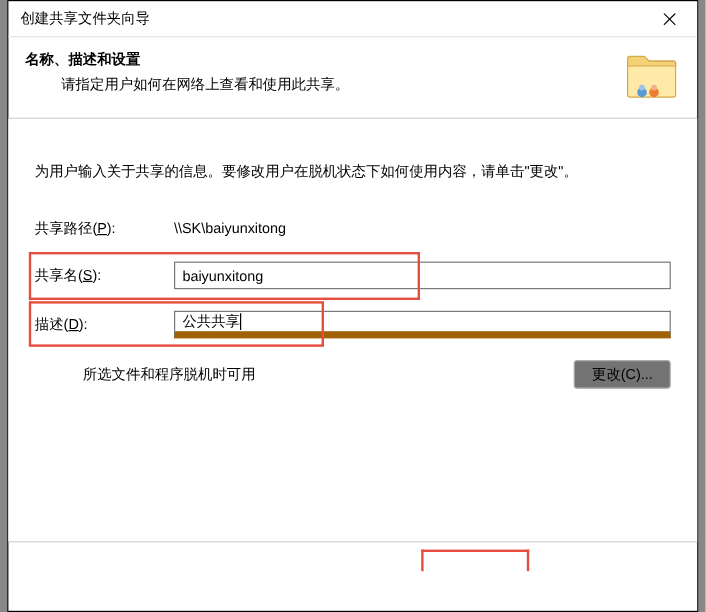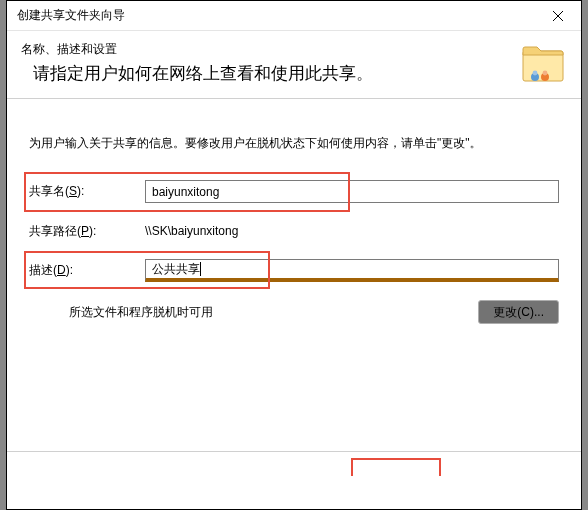--- a/index.html
+++ b/index.html
@@ -44,26 +44,26 @@
       height: 68px;
       display: flex;
       align-items: flex-start;
       padding: 10px 14px 0 14px;
       border-bottom: 1px solid #d0d0d0;
       position: relative;
     }
     .header-text { flex: 1; }
     .header-title {
       font-size: 12px;
-      font-weight: normal;
+      font-weight: bold;
       margin-bottom: 4px;
     }
     .header-sub {
-      font-size: 17px;
-      margin-left: 12px;
+      font-size: 12px;
+      margin-left: 30px;
     }
     .header-icon {
       width: 48px;
       height: 44px;
       margin-top: 2px;
     }
     .content {
       flex: 1;
       padding: 36px 22px 10px 22px;
       background: #fff;
@@ -86,21 +86,21 @@
     .form-input {
       flex: 1;
       height: 23px;
       border: 1px solid #7a7a7a;
       padding: 0 6px;
       font-size: 12px;
       font-family: inherit;
       outline: none;
     }
     .focused {
-      border-bottom: 4px solid #a16207;
+      border-bottom: 6px solid #a16207;
     }
     .form-static {
       flex: 1;
       font-size: 12px;
       padding: 3px 0;
     }
     .red-box {
       position: absolute;
       border: 2px solid #e74c3c;
       pointer-events: none;
@@ -184,32 +184,32 @@
         <circle cx="16" cy="30" r="2.4" fill="#9cc3e6"></circle>
         <circle cx="26" cy="30" r="2.4" fill="#f4b183"></circle>
       </svg>
     </div>
   </div>
 
   <div class="content">
     <div class="intro">为用户输入关于共享的信息。要修改用户在脱机状态下如何使用内容，请单击"更改"。</div>
 
     <div class="form-row">
+      <div class="form-label">
+        <span>共享路径(</span><u>P</u><span>):</span>
+      </div>
+      <div class="form-static">\\SK\baiyunxitong</div>
+    </div>
+
+    <div class="form-row">
       <div class="red-box red-box-1"></div>
       <div class="form-label">
         <span>共享名(</span><u>S</u><span>):</span>
       </div>
       <input class="form-input" type="text" value="baiyunxitong" style="">
-    </div>
-
-    <div class="form-row">
-      <div class="form-label">
-        <span>共享路径(</span><u>P</u><span>):</span>
-      </div>
-      <div class="form-static">\\SK\baiyunxitong</div>
     </div>
 
     <div class="form-row">
       <div class="red-box red-box-2"></div>
       <div class="form-label">
         <span>描述(</span><u>D</u><span>):</span>
       </div>
       <div class="form-input focused" style="display:flex;align-items:center;">
         <span>公共共享</span>
           <span class="cursor"></span>

